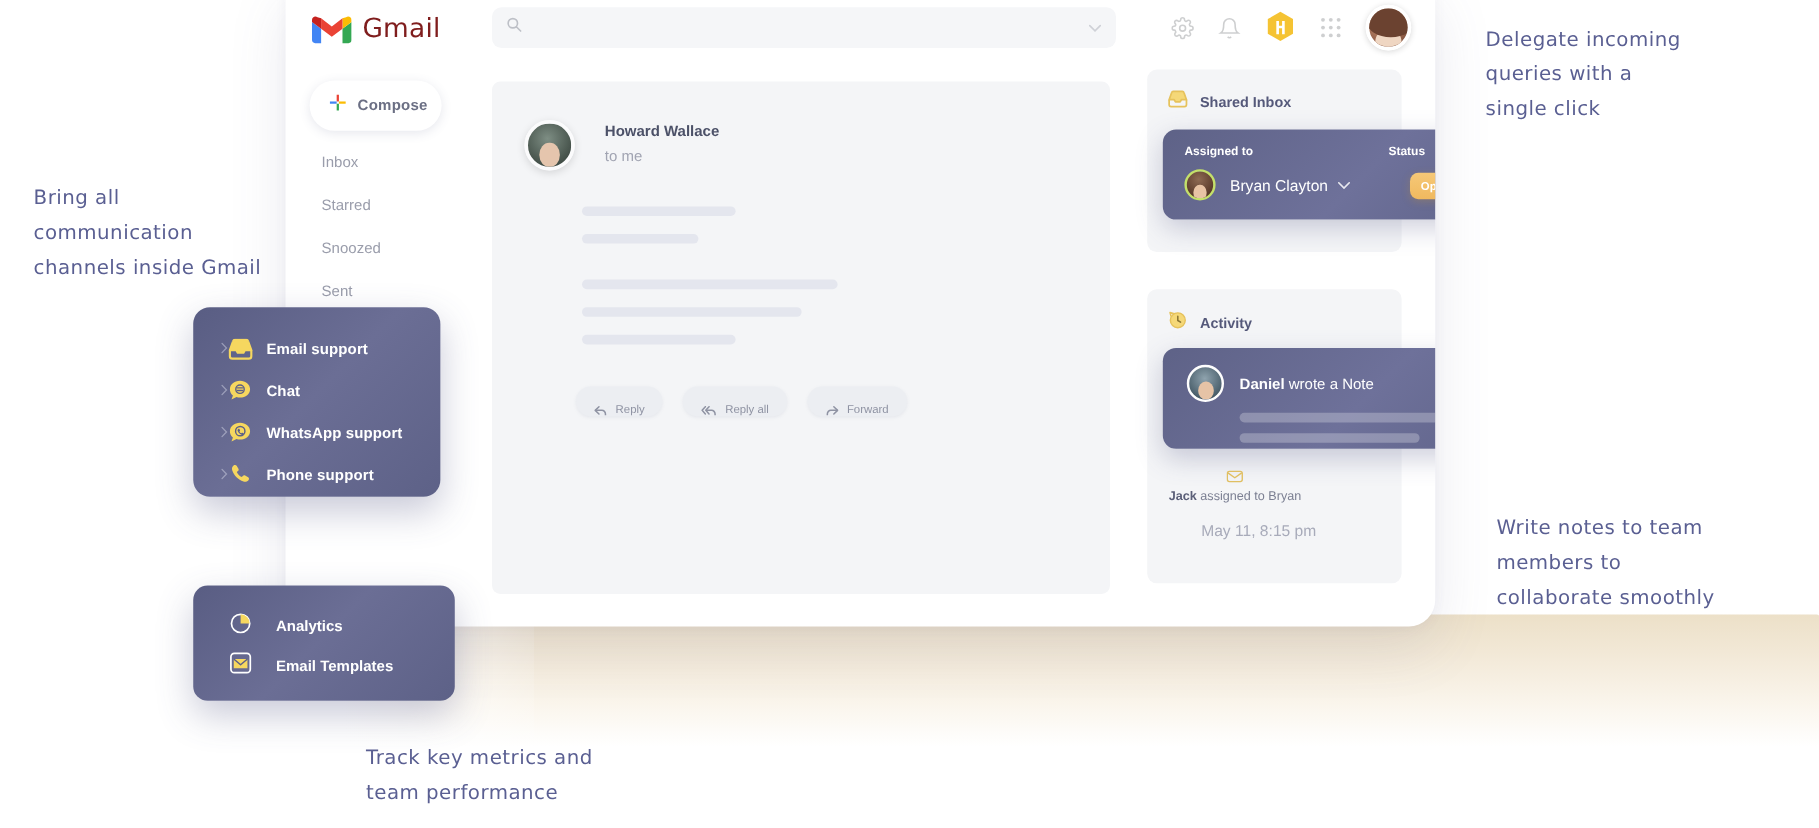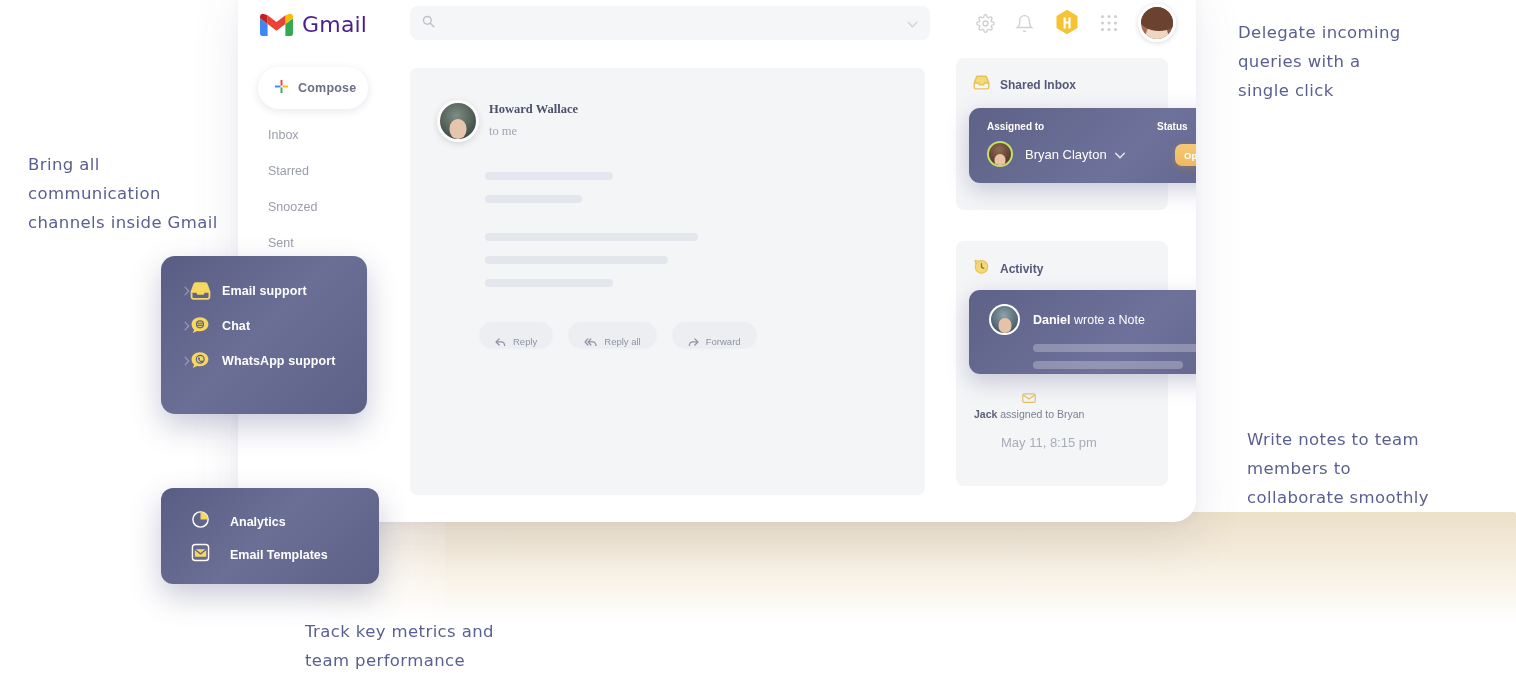--- a/index.html
+++ b/index.html
@@ -55,21 +55,21 @@
     align-items: center;
   }
   .gmail-logo-wrap {
     display: flex; align-items: center;
     margin-left: 22px;
     width: 150px;
   }
   .gmail-m { width: 33px; height: 25px; }
   .gmail-word {
     font-size: 22px;
-    color: #4c1d95;
+    color: #7f1d1d;
     margin-left: 9px;
     letter-spacing: 0.2px;
     font-family: "DejaVu Sans", sans-serif;
   }
   .searchbar {
     position: absolute;
     left: 172px; top: 6px;
     width: 520px; height: 34px;
     background: #f5f6f8;
     border-radius: 8px;
@@ -171,21 +171,21 @@
     box-shadow: 0 2px 7px rgba(0,0,0,.13);
     position: relative; overflow: hidden;
     flex: 0 0 auto;
   }
   .mail-avatar::after {
     content: ""; position: absolute; left: 50%; top: 44%;
     transform: translateX(-50%);
     width: 17px; height: 20px; border-radius: 48%;
     background: #e5c5ad;
   }
-  .mail-meta { margin-left: 10px; padding-top: 2px; font-family: Liberation Serif, serif; }
+  .mail-meta { margin-left: 25px; padding-top: 2px; }
   .sender-name { font-size: 12.5px; font-weight: bold; color: #4c5168; }
   .to-me { font-size: 12.5px; color: #a1a4b2; margin-top: 7px; }
 
   .skel {
     background: #e4e6ee;
     height: 8px;
     border-radius: 4px;
     margin-left: 75px;
   }
   .skel.g { margin-top: 25px; }
@@ -596,20 +596,33 @@
     <span class="chan-ico">
       <svg width="20" height="19" viewBox="0 0 20 19">
         <path d="M10 1.3c4.8 0 8.4 3.1 8.4 7s-3.6 7-8.4 7c-1 0-2-.1-2.9-.4l-4.2 2 1.2-3.4C2.4 12.2 1.6 10.4 1.6 8.3c0-3.9 3.6-7 8.4-7z" fill="#f6d75f"></path>
         <circle cx="10.2" cy="8.3" r="3.9" fill="none" stroke="#5c6087" stroke-width="1.2"></circle>
         <path d="M8.6 6.5c.3-.3.7-.2.9.1l.5.9c.1.3 0 .5-.2.7l-.3.3c.3.7.9 1.3 1.6 1.6l.3-.3c.2-.2.5-.3.7-.2l.9.5c.3.2.4.6.1.9-.5.5-1.2.6-1.9.3-1.4-.6-2.5-1.7-3.1-3.1-.3-.6-.2-1.3.5-1.7z" fill="#5c6087"></path>
       </svg>
     </span>
     <span class="chan-label">WhatsApp support</span>
   </div>
 
+  <div class="chan-row">
+    <span class="chan-chev">
+      <svg width="6" height="10" viewBox="0 0 7 11">
+          <path d="M1.2 1l4.3 4.5-4.3 4.5" stroke="#c9cbdd" stroke-width="1.3" fill="none" stroke-linecap="round"></path>
+        </svg>
+    </span>
+    <span class="chan-ico">
+      <svg width="19" height="19" viewBox="0 0 19 19">
+        <path d="M5.2 1.6c.7-.4 1.6-.2 2 .5l1.5 2.5c.4.7.2 1.5-.4 2l-1 .8c.8 1.9 2.3 3.4 4.2 4.2l.8-1c.5-.6 1.3-.8 2-.4l2.5 1.5c.7.4.9 1.3.5 2-.9 1.5-2.7 2.2-4.4 1.6-4.4-1.5-7.9-5-9.4-9.4-.6-1.7.1-3.5 1.7-4.3z" fill="#f6d75f"></path>
+      </svg>
+    </span>
+    <span class="chan-label">Phone support</span>
+  </div>
 </div>
 
 <div class="tools-card">
   <div class="tool-row">
     <span>
       <svg width="19" height="19" viewBox="0 0 20 20">
         <circle cx="10" cy="10" r="8" fill="none" stroke="#ffffff" stroke-width="1.5"></circle>
         <path d="M10 10V2a8 8 0 018 8z" fill="#f6d75f"></path>
       </svg>
     </span>

